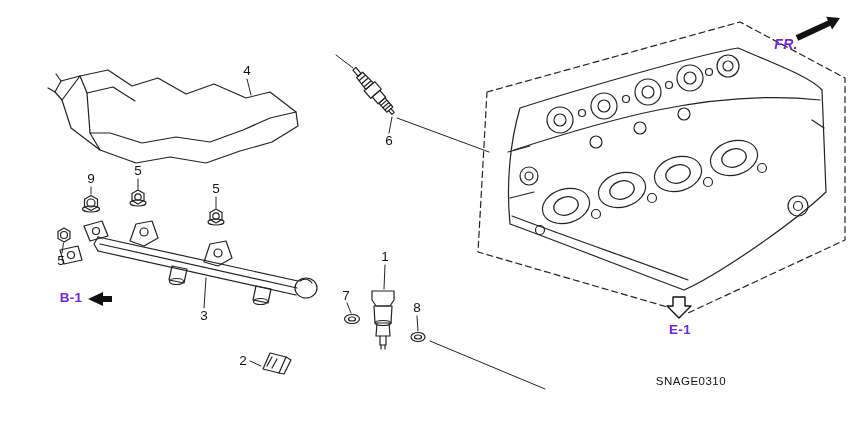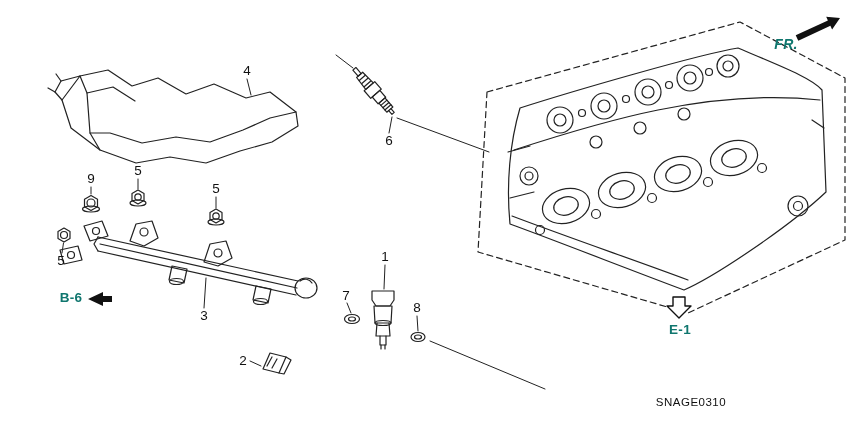--- a/index.html
+++ b/index.html
@@ -10,21 +10,21 @@
     background:#ffffff; overflow:hidden;
   }
   .art { position:absolute; left:0; top:0; }
   .callout {
     position:absolute; transform:translate(-50%,-50%);
     font-size:13.5px; color:#111; font-weight:400; line-height:1;
     user-select:none;
   }
   .ref {
     position:absolute; transform:translate(-50%,-50%);
-    font-size:13.5px; font-weight:700; color:#0f766e; line-height:1;
+    font-size:13.5px; font-weight:700; color:#6d28d9; line-height:1;
     letter-spacing:.3px;
   }
   .fr { font-style:italic; font-size:14px; }
   .code {
     position:absolute; transform:translate(-50%,-50%);
     font-size:11.5px; color:#111; letter-spacing:.5px; line-height:1;
   }
 </style>
 </head>
 <body>
@@ -190,18 +190,18 @@
   <div class="callout" style="left:91px;top:179px">9</div>
   <div class="callout" style="left:138px;top:171px">5</div>
   <div class="callout" style="left:216px;top:189px">5</div>
   <div class="callout" style="left:61px;top:261px">5</div>
   <div class="callout" style="left:385px;top:257px">1</div>
   <div class="callout" style="left:346px;top:296px">7</div>
   <div class="callout" style="left:417px;top:308px">8</div>
   <div class="callout" style="left:204px;top:316px">3</div>
   <div class="callout" style="left:243px;top:361px">2</div>
 
-  <div class="ref" style="left:71px;top:298px">B-6</div>
+  <div class="ref" style="left:71px;top:298px">B-1</div>
   <div class="ref" style="left:680px;top:330px">E-1</div>
   <div class="ref fr" style="left:786px;top:44px">FR.</div>
-  <div class="code" style="left:691px;top:403px">SNAGE0310</div>
+  <div class="code" style="left:691px;top:382px">SNAGE0310</div>
 
 </div>
 
 </body></html>

